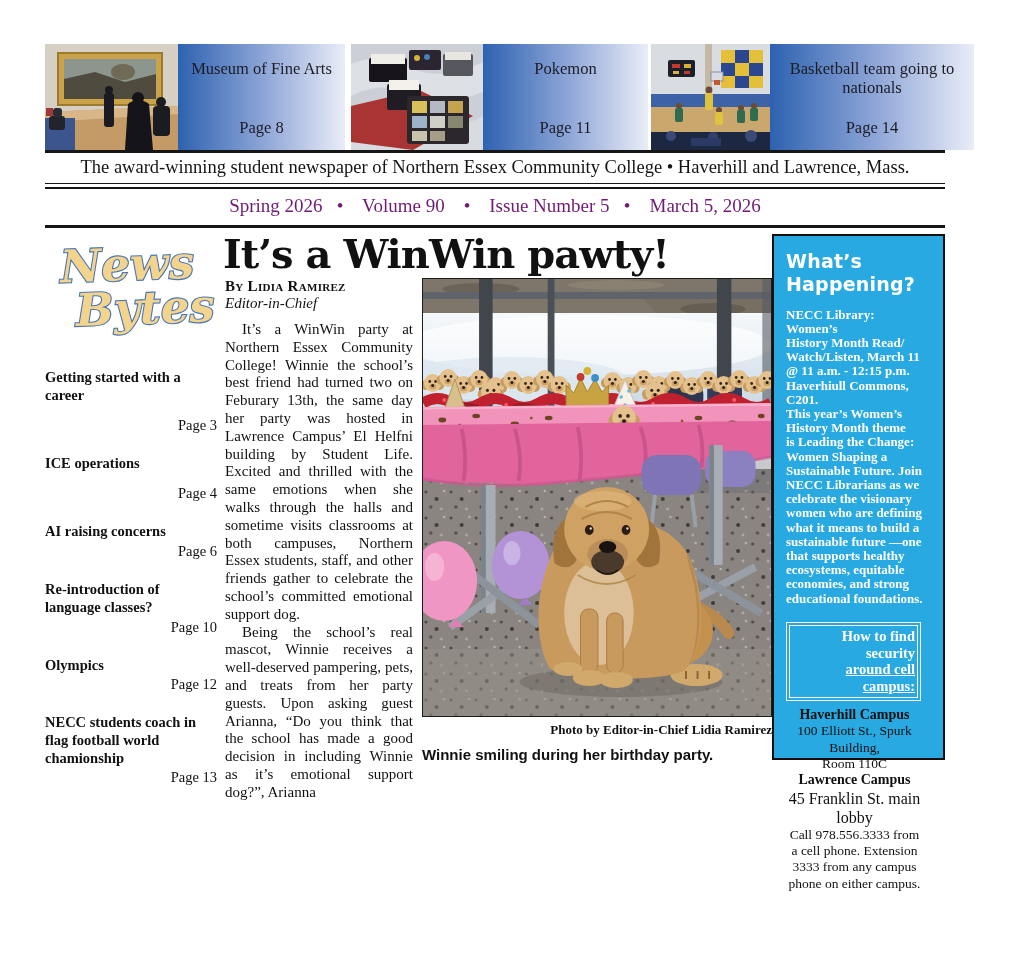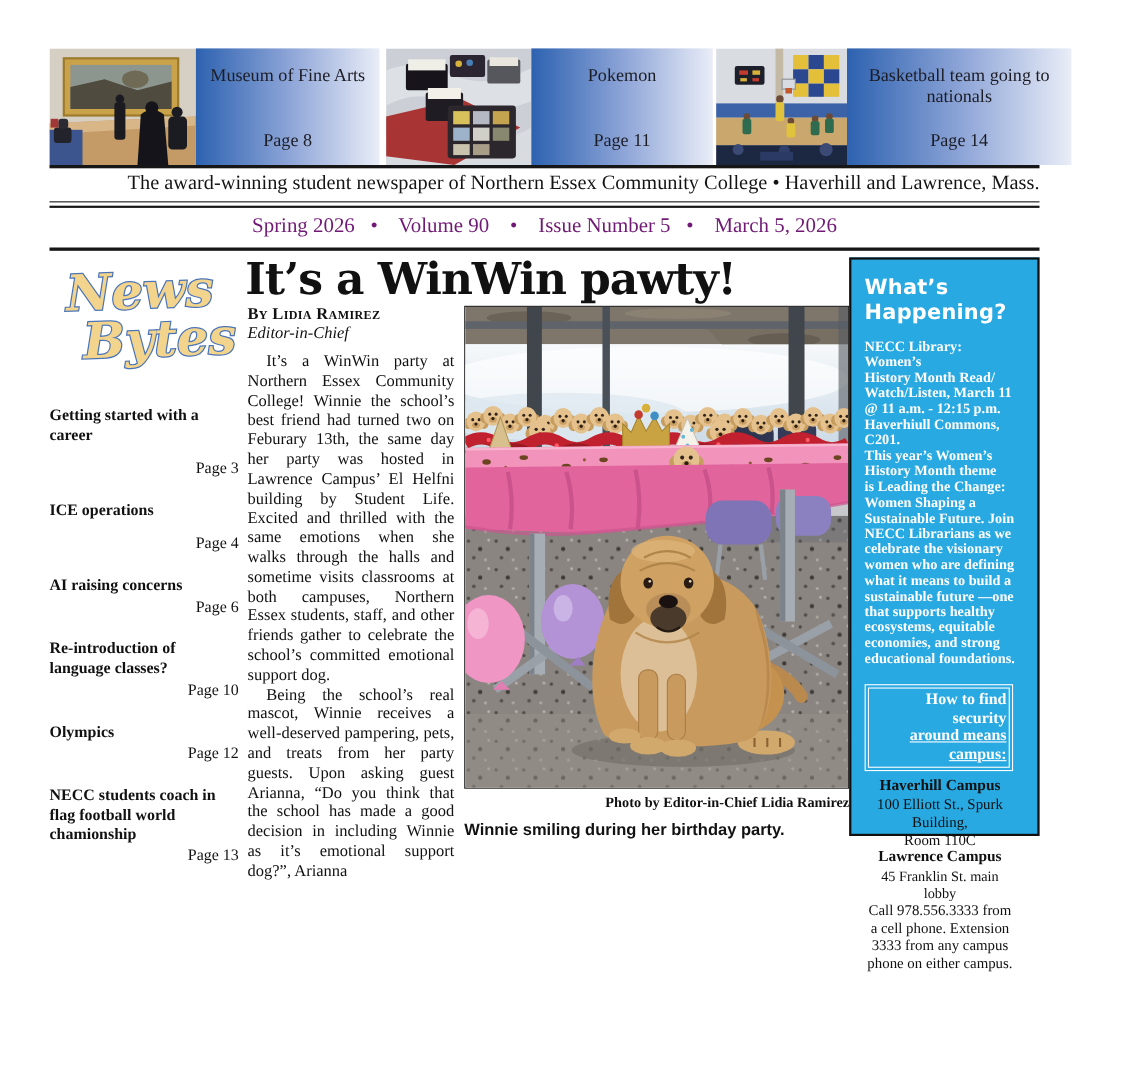--- a/index.html
+++ b/index.html
@@ -12,21 +12,21 @@
   .bphoto{border:0;}
   .blabel{display:flex;flex-direction:column;justify-content:space-between;
           background:linear-gradient(90deg,#2d62b0 0%,#8fa6d8 52%,#e9edf7 100%);
           padding:16px 6px 12px 6px;box-sizing:border-box;text-align:center;}
   .bt{font-size:16.5px;color:#1c1c24;line-height:1.15;}
   .bp{font-size:16.5px;color:#1c1c24;}
   .gap6{width:6px;} .gap3{width:3px;}
 
   
   .masthead{margin:6px 0 0 45px;width:900px;}
-  .tagline{margin:0 0 0 45px;width:900px;box-sizing:border-box;text-align:right;
+  .tagline{margin:0 0 0 45px;width:900px;box-sizing:border-box;text-align:center;
            border-top:3px solid #161616;border-bottom:1px solid #161616;
            padding:4px 0 5px 0;font-size:18.5px;color:#141414;}
   .dateline{margin:3px 0 0 45px;width:900px;box-sizing:border-box;text-align:center;
             border-top:2px solid #161616;border-bottom:3px solid #161616;
             padding:6px 0 8px 0;font-size:19px;white-space:pre;color:#701a75;}
 
   
   .content{display:flex;margin:6px 0 0 45px;width:900px;align-items:flex-start;}
   .leftcol{width:174px;flex:none;padding-top:6px;}
   .midcol{width:553px;flex:none;padding-left:6px;box-sizing:border-box;}
@@ -56,21 +56,21 @@
           width:173px;height:526px;padding:14px 20px 10px 12px;}
   .wh-title{color:#fff;font-family:"DejaVu Sans",sans-serif;font-weight:bold;
             font-size:19px;line-height:1.2;letter-spacing:.2px;margin-bottom:12px;}
   .wh-body{color:#fff;font-weight:bold;font-size:13px;line-height:14.2px;white-space:pre-line;}
   .sec-head{border:4px double #fff;margin:16px 2px 6px 0;padding:2px 2px;text-align:right;
             color:#fff;font-weight:bold;font-size:14.5px;line-height:1.15;}
   .sec-head .u{text-decoration:underline;}
   .sec-body{text-align:center;color:#101010;font-size:13.5px;line-height:1.2;}
   .sec-campus{font-weight:bold;font-size:14px;}
   .sec-addr{white-space:pre-line;}
-  .sec-addr.small{font-size:13px;text-align:center;}
+  .sec-addr.small{font-size:16px;text-align:center;}
 </style>
 </head>
 <body>
 
 <div class="page">
 
   <div class="banner">
     <div class="bcell bphoto">
       <svg width="133" height="106" viewBox="0 0 133 106">
         <rect width="133" height="106" fill="#d6cfc3"></rect>
@@ -434,21 +434,21 @@
 celebrate the visionary
 women who are defining
 what it means to build a
 sustainable future —one
 that supports healthy
 ecosystems, equitable
 economies, and strong
 educational foundations.</div>
         <div class="sec-head">
           <span>How to find security</span><br>
-          <span class="u">around means campus:</span>
+          <span class="u">around cell campus:</span>
         </div>
         <div class="sec-body">
           <div class="sec-campus">Haverhill Campus</div>
           <div class="sec-addr">100 Elliott St., Spurk Building,
 Room 110C</div>
           <div class="sec-campus">Lawrence Campus</div>
           <div class="sec-addr small">45 Franklin St. main lobby</div>
           <div class="sec-addr">Call 978.556.3333 from a cell phone. Extension 3333 from any campus phone on either campus.</div>
         </div>
       </div>

